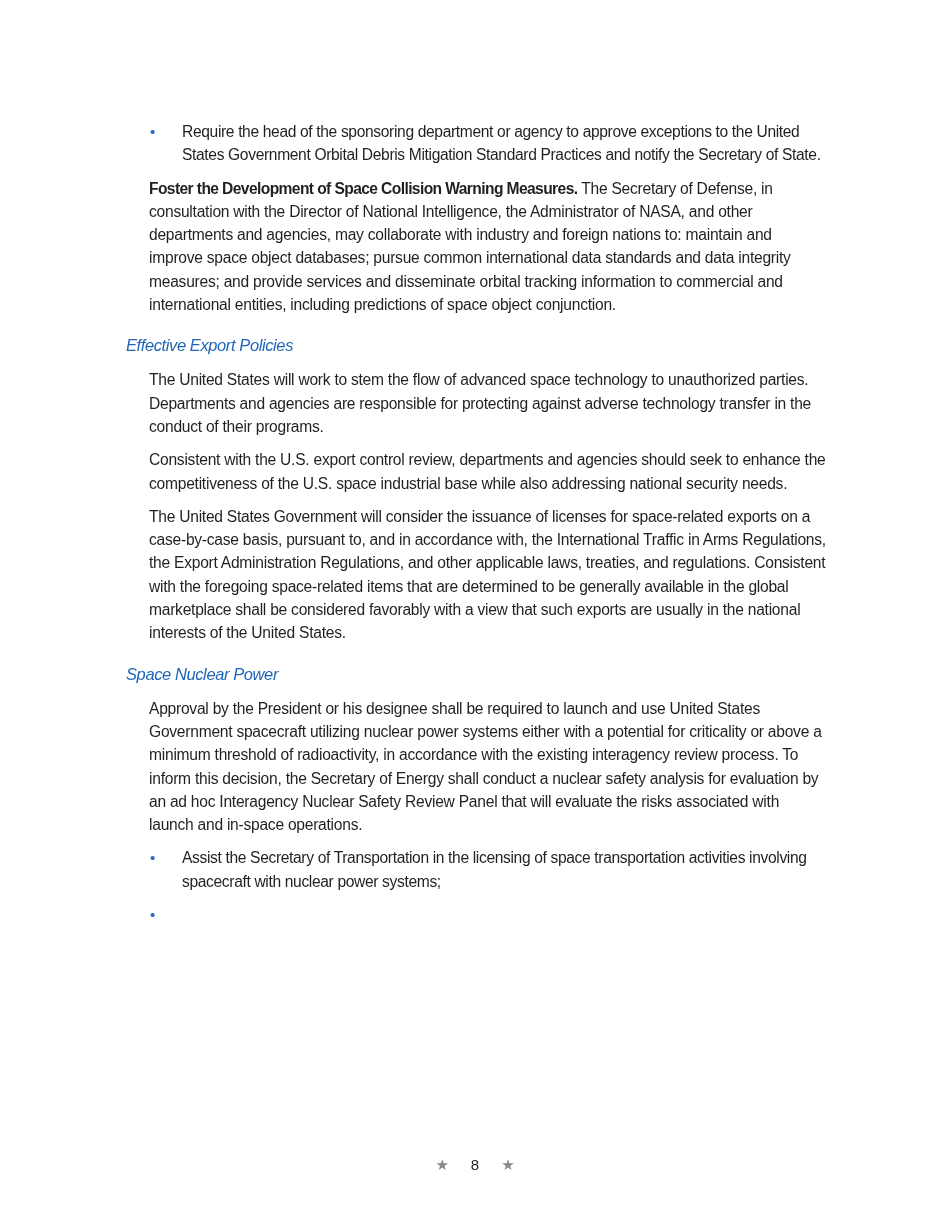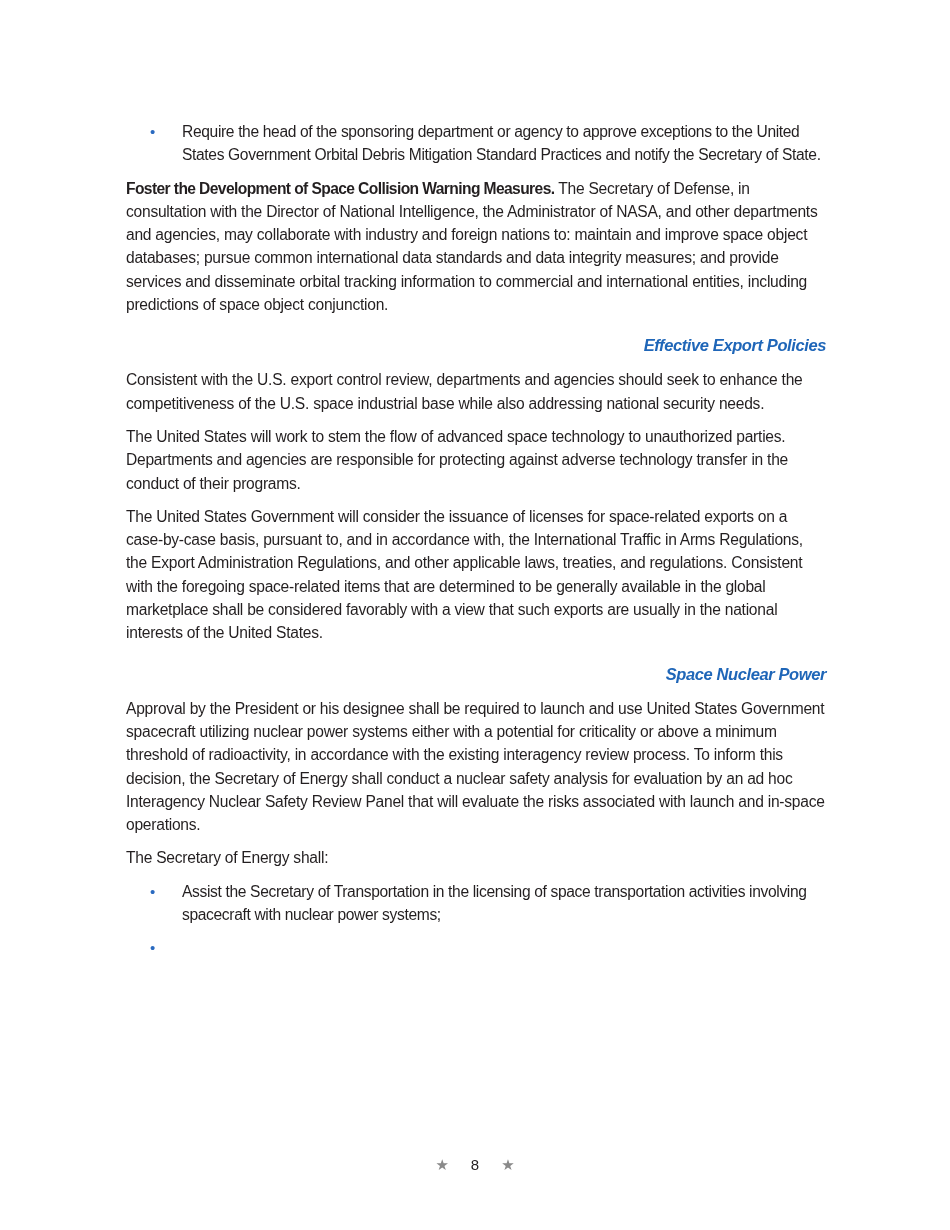--- a/index.html
+++ b/index.html
@@ -1,47 +1,46 @@
 <!DOCTYPE html>
 <html><head>
 <meta charset="utf-8">
 <style>
   html, body { margin:0; padding:0; background:#ffffff; }
   body { width:950px; height:1230px; position:relative; overflow:hidden;
          font-family:"Liberation Sans", sans-serif; color:#231f20; }
   .page { position:absolute; left:126px; top:120px; width:700px; }
   p { margin:0; font-size:15.6px; line-height:23.3px; letter-spacing:-0.25px; }
-  .para { margin-bottom:10px; }
+  .para { margin-bottom:10px;margin-left:23px; }
   .bullets { list-style:none; margin:0 0 10px 0; padding:0; }
   .bullets li { position:relative; padding-left:56px; margin-bottom:10px; font-size:15.6px; line-height:23.3px; letter-spacing:-0.35px; }
   .bullets li .dot { position:absolute; left:24px; top:0; color:#2a6ac0; font-size:15px; }
-  .h { color:#1f66b8; font-style:italic; font-weight:bold; font-size:16.5px; margin:18px 0 12px 0; letter-spacing:-0.4px; line-height:22px;text-align:right; }
+  .h { color:#1f66b8; font-style:italic; font-weight:normal; font-size:16.5px; margin:18px 0 12px 0; letter-spacing:-0.4px; line-height:22px; }
   .lead { font-weight:bold; letter-spacing:-0.6px; }
   .footer { position:absolute; top:1156px; left:0; width:950px; text-align:center; font-size:15px; color:#231f20; }
   .footer .star { color:#8a8a8a; font-size:15px; margin:0 22px; }
 </style>
 </head>
 <body>
 
 <div class="page">
 
   <ul class="bullets">
     <li><span class="dot">•</span><span>Require the head of the sponsoring department or agency to approve exceptions to the United States Government Orbital Debris Mitigation Standard Practices and notify the Secretary of State.</span></li>
   </ul>
 
   <p class="para"><span class="lead">Foster the Development of Space Collision Warning Measures.</span><span> The Secretary of Defense, in consultation with the Director of National Intelligence, the Administrator of NASA, and other departments and agencies, may collaborate with industry and foreign nations to:  maintain and improve space object databases; pursue common international data standards and data integrity measures; and provide services and disseminate orbital tracking information to commercial and international entities, including predictions of space object conjunction.</span></p>
 
   <div class="h">Effective Export Policies</div>
+  <p class="para">The United States will work to stem the flow of advanced space technology to unauthorized parties. Departments and agencies are responsible for protecting against adverse technology transfer in the conduct of their programs.</p>
   <p class="para">Consistent with the U.S. export control review, departments and agencies should seek to enhance the competitiveness of the U.S. space industrial base while also addressing national security needs.</p>
-  <p class="para">The United States will work to stem the flow of advanced space technology to unauthorized parties. Departments and agencies are responsible for protecting against adverse technology transfer in the conduct of their programs.</p>
   <p class="para">The United States Government will consider the issuance of licenses for space-related exports on a case-by-case basis, pursuant to, and in accordance with, the International Traffic in Arms Regulations, the Export Administration Regulations, and other applicable laws, treaties, and regulations.  Consistent with the foregoing space-related items that are determined to be generally available in the global marketplace shall be considered favorably with a view that such exports are usually in the national interests of the United States.</p>
 
   <div class="h">Space Nuclear Power</div>
   <p class="para">Approval by the President or his designee shall be required to launch and use United States Government spacecraft utilizing nuclear power systems either with a potential for criticality or above a minimum threshold of radioactivity, in accordance with the existing interagency review process.  To inform this decision, the Secretary of Energy shall conduct a nuclear safety analysis for evaluation by an ad hoc Interagency Nuclear Safety Review Panel that will evaluate the risks associated with launch and in-space operations.</p>
-  <p class="para">The Secretary of Energy shall:</p>
 
   <ul class="bullets">
     <li><span class="dot">•</span><span>Assist the Secretary of Transportation in the licensing of space transportation activities involving spacecraft with nuclear power systems;</span></li>
     <li><span class="dot">•</span></li>
   </ul>
 </div>
 
 <div class="footer">
   <span class="star">★</span><span>8</span><span class="star">★</span>
 </div>

